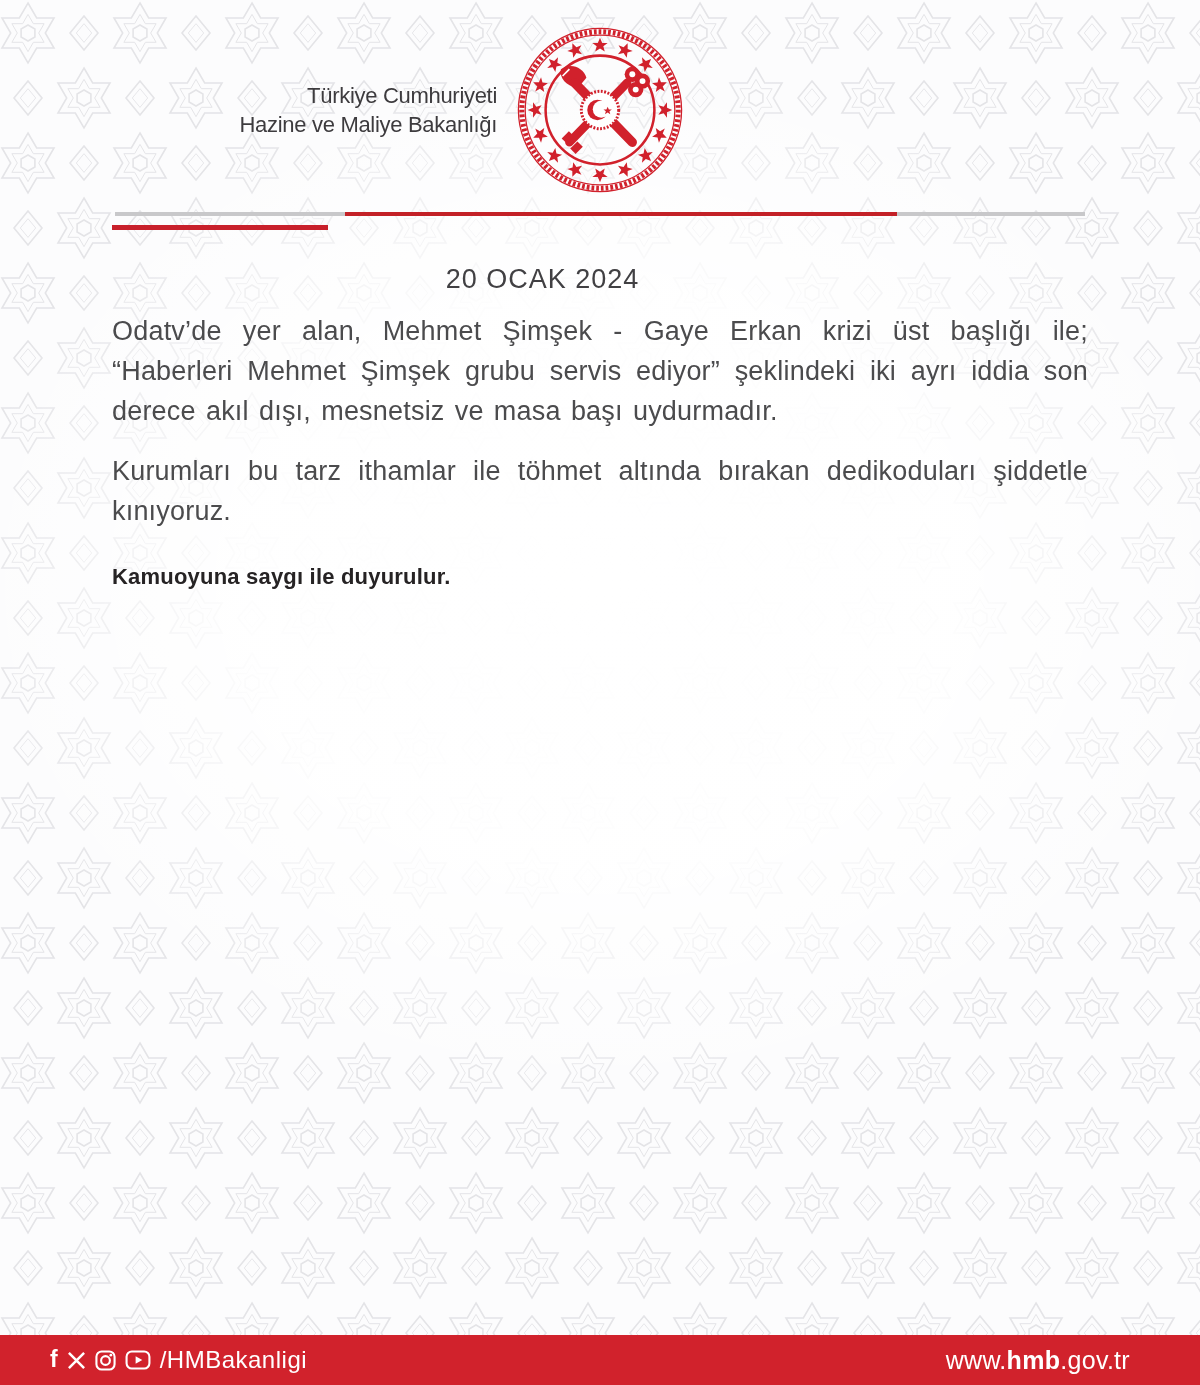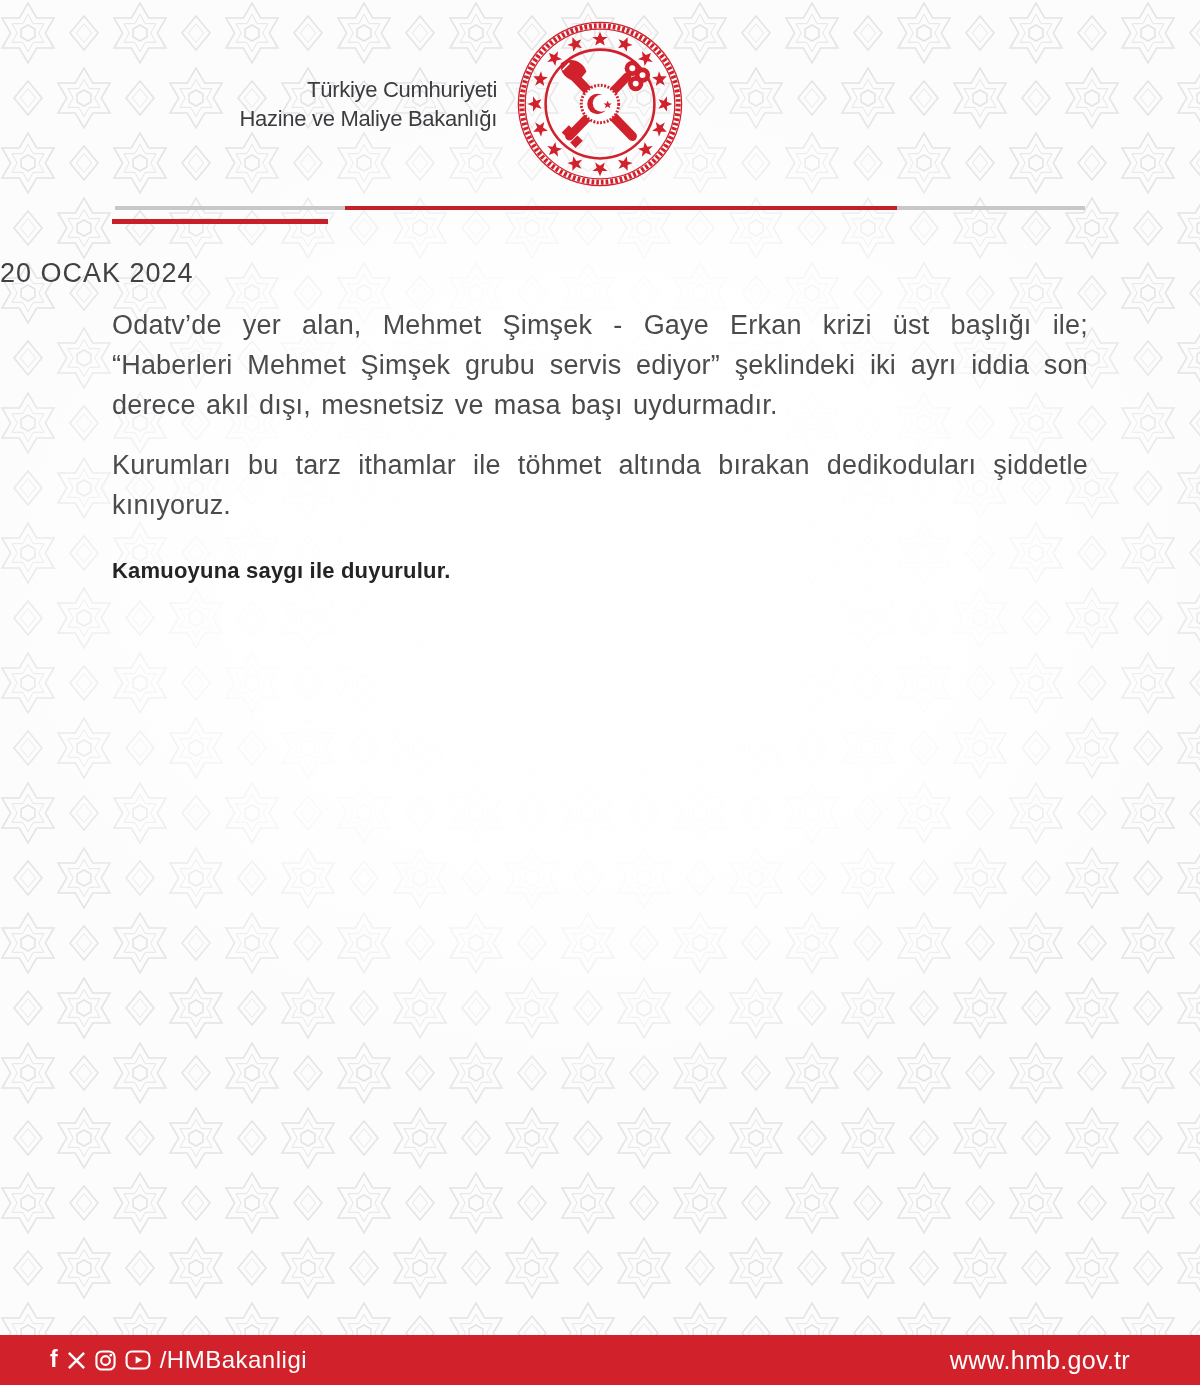--- a/index.html
+++ b/index.html
@@ -15,38 +15,38 @@
     background:radial-gradient(ellipse 54% 38% at 50% 42%,
       rgba(255,255,255,1) 0%,
       rgba(255,255,255,0.92) 55%,
       rgba(255,255,255,0) 100%);
   }
   .page{position:relative;z-index:2;width:1200px;height:1385px;}
 
   
   header{
     display:grid;grid-template-columns:1fr auto 1fr;align-items:center;
-    column-gap:18px;padding-top:18px;height:172px;
+    column-gap:18px;padding-top:24px;height:172px;
   }
   .h-text{font-size:22px;line-height:29px;color:#3d3b3e;letter-spacing:-0.3px;}
   .h-left{text-align:right;justify-self:end;}
   .h-right{text-align:left;justify-self:start;}
   .emblem{display:block;}
 
   
   .divider{position:relative;margin:16px 0 0 115px;width:970px;height:4px;background:#c8c8ca;}
   .divider-red{position:absolute;left:230px;top:0;width:552px;height:4px;background:#c32127;}
 
   
   h1{
     margin:58px 0 0 112px;font-size:34px;font-weight:bold;color:#2a2627;
     letter-spacing:0.5px;
   }
   .title-underline{width:216px;height:5px;background:#c8202b;margin:9px 0 0 112px;}
-  .doc-date{margin:34px 115px 0 0;text-align:left;font-size:27px;color:#414043;letter-spacing:1px;}
+  .doc-date{margin:34px 115px 0 0;text-align:center;font-size:27px;color:#414043;letter-spacing:1px;}
   .para{
     margin:16px 112px 0 112px;font-size:27px;line-height:40px;color:#4b4b4d;
     text-align:justify;letter-spacing:0.2px;word-spacing:2.5px;
   }
   .para + .para{margin-top:20px;}
   .closing{
     margin:26px 112px 0 112px;font-size:22px;line-height:40px;color:#262324;
     font-weight:bold;letter-spacing:0.2px;
   }
 
@@ -54,21 +54,21 @@
   footer{
     position:absolute;left:0;bottom:0;width:1200px;height:50px;background:#d1222c;
     display:flex;align-items:center;justify-content:space-between;
     box-sizing:border-box;padding:0 70px 0 50px;z-index:3;color:#ffffff;
   }
   .social{display:flex;align-items:center;gap:9px;font-size:24px;color:#fff;}
   .social .icn{display:flex;align-items:center;}
   .fb-f{font-weight:bold;font-size:23px;line-height:20px;transform:translateY(-1px);}
   .handle{letter-spacing:0.5px;}
   .website{font-size:25px;letter-spacing:0.3px;}
-  .website b{font-weight:normal;}
+  .website b{font-weight:bold;}
 </style>
 </head>
 <body>
 
 <svg class="bg-pattern" width="1200" height="1385" aria-hidden="true">
   <defs>
     <g id="hexstar" fill="none" stroke="#e4e4e7" stroke-width="1.6">
       <path d="M0,-30 L8.66,-15 L26,-15 L17.3,0 L26,15 L8.66,15 L0,30 L-8.66,15 L-26,15 L-17.3,0 L-26,-15 L-8.66,-15 Z"></path>
       <path d="M0,-30 L8.66,-15 L26,-15 L17.3,0 L26,15 L8.66,15 L0,30 L-8.66,15 L-26,15 L-17.3,0 L-26,-15 L-8.66,-15 Z" transform="scale(0.62)"></path>
       <path d="M0,-8 L6.9,-4 L6.9,4 L0,8 L-6.9,4 L-6.9,-4 Z"></path>

